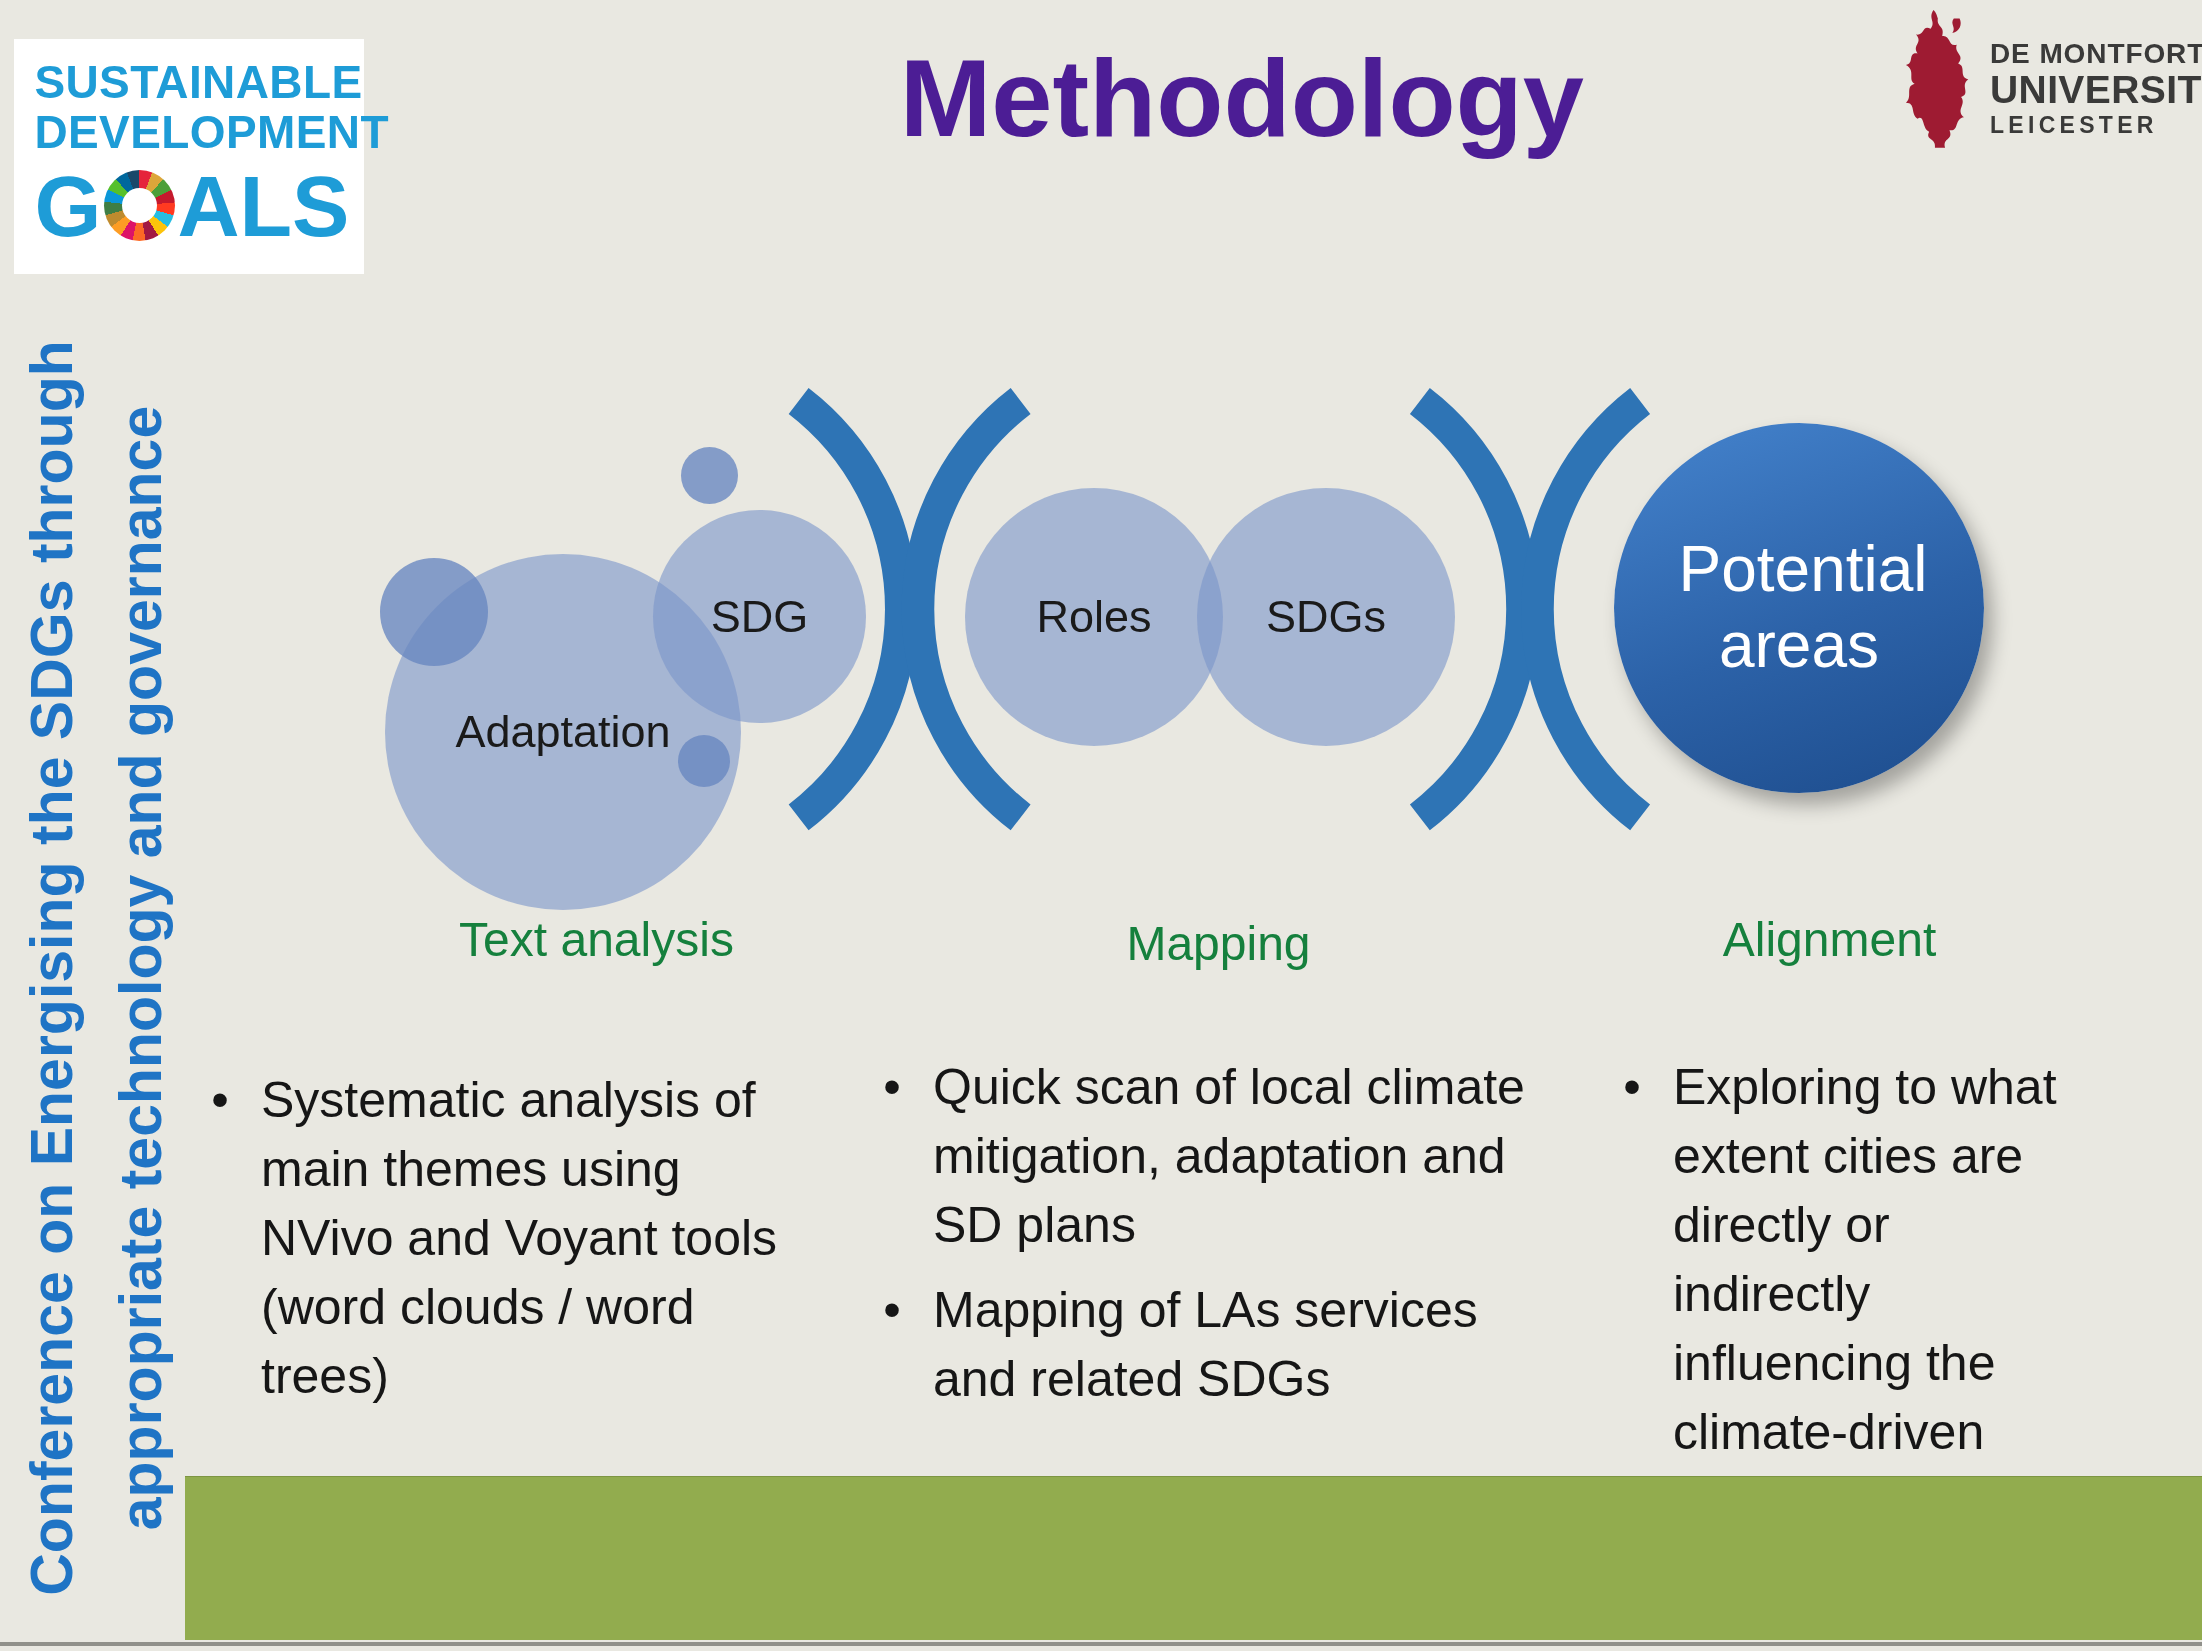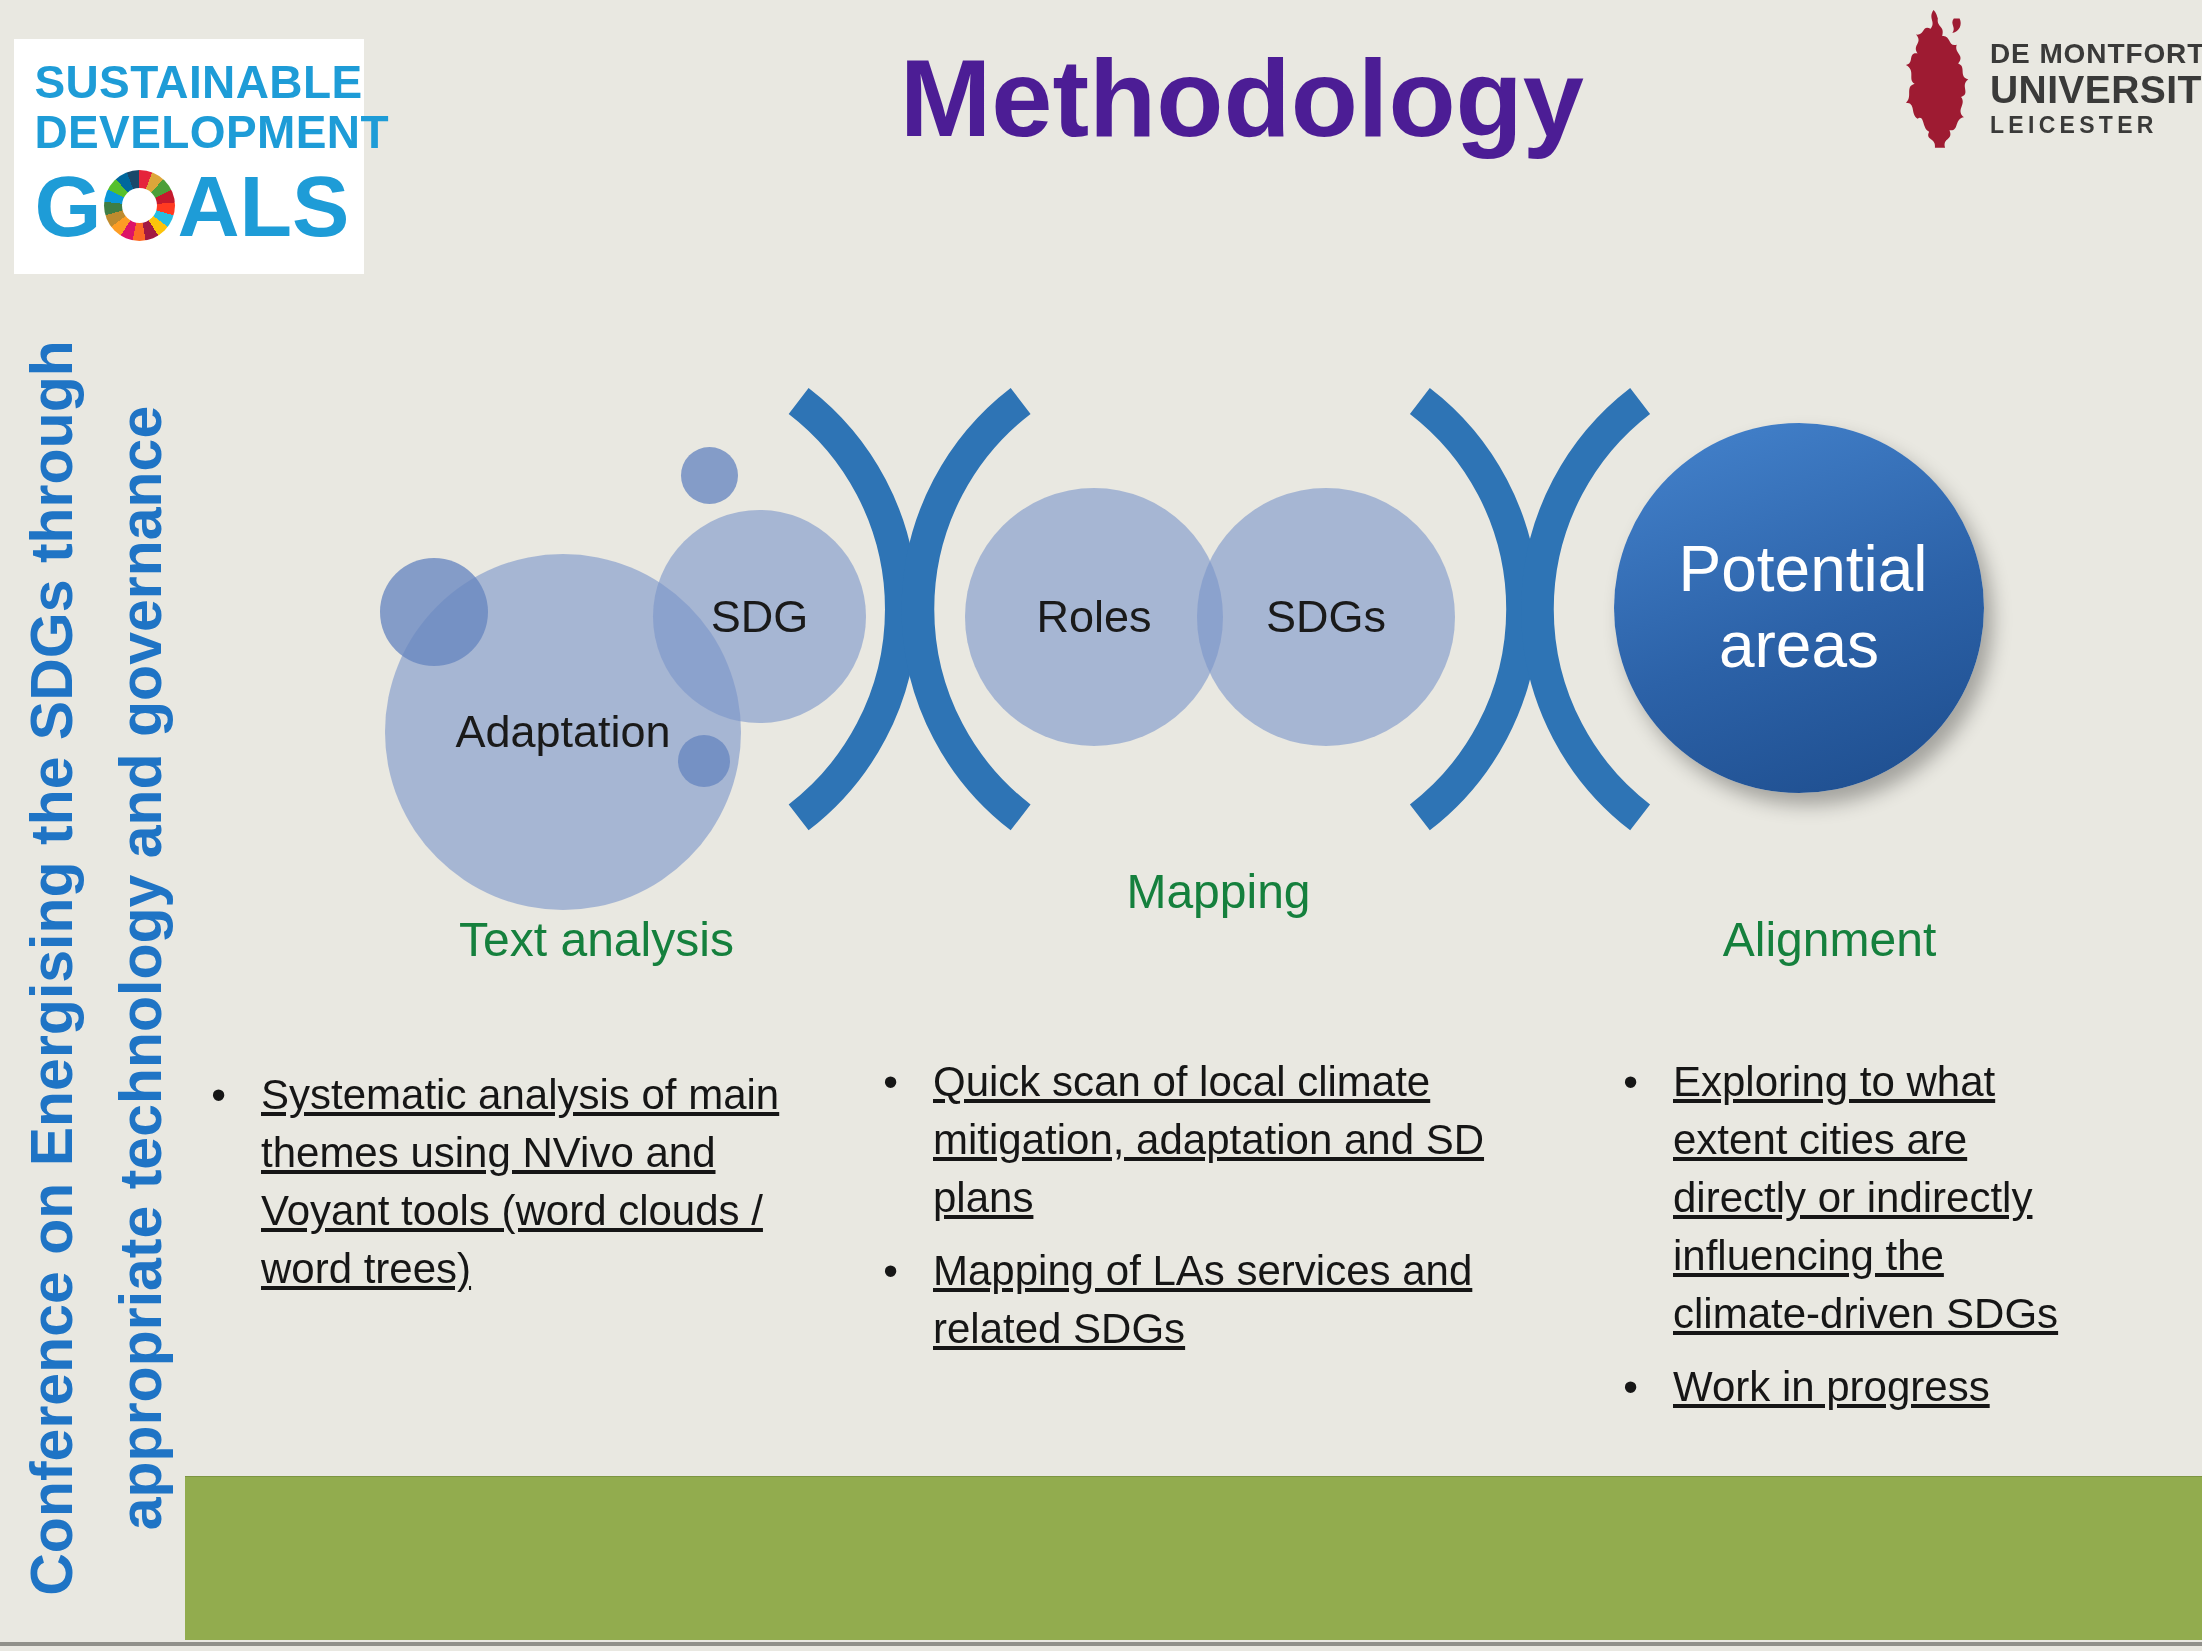--- a/index.html
+++ b/index.html
@@ -56,21 +56,21 @@
   .dot{background:rgba(104,134,192,0.78);}
   .bubble-label{font-size:45px;color:#1a1a1a;line-height:1.18;}
   .potential{
     background:linear-gradient(160deg,#4584CE 0%,#2C62A8 55%,#1D4C8C 100%);
     box-shadow:8.6px 12px 19px rgba(0,0,0,0.30);
   }
   .potential .bubble-label{color:#ffffff;font-size:64px;}
 
   
   .col-heading{position:absolute;width:533px;text-align:center;font-size:48px;color:#15803d;}
-  .bullets{position:absolute;font-size:42px;line-height:1.38;color:#161616;text-decoration:underline;}
+  .bullets{position:absolute;font-size:50px;line-height:1.38;color:#161616;}
   .bullet{position:relative;padding-left:55px;margin-bottom:15.5px;}
   .bullet::before{content:"\2022";position:absolute;left:5.2px;top:0;}
 
   
   .green-bar{position:absolute;left:185px;top:1476px;width:2018px;height:163px;background:#92AC4E;border-top:1.7px solid #7d9542;}
   .slide-edge{position:absolute;left:0;top:1642px;width:2203px;height:4.3px;background:#90908a;}
 </style>
 </head>
 <body>
 
@@ -125,21 +125,21 @@
   </div>
   <div class="circle bubble" style="left:1197px;top:488px;width:258px;height:258px;">
     <div class="bubble-label">SDGs</div>
   </div>
 
   <div class="circle potential" style="left:1614px;top:423px;width:370px;height:370px;">
     <div class="bubble-label" style="width:241px;">Potential areas</div>
   </div>
 
   <div class="col-heading" style="left:330px;top:912px;">Text analysis</div>
-  <div class="col-heading" style="left:952px;top:864px;">Mapping</div>
+  <div class="col-heading" style="left:952px;top:916px;">Mapping</div>
   <div class="col-heading" style="left:1563px;top:912px;">Alignment</div>
 
   <div class="bullets" style="left:206px;top:1066px;width:602px;">
     <div class="bullet">Systematic analysis of main themes using NVivo and Voyant tools (word clouds / word trees)</div>
   </div>
   <div class="bullets" style="left:878px;top:1053px;width:671px;">
     <div class="bullet">Quick scan of local climate mitigation, adaptation and SD plans</div>
     <div class="bullet">Mapping of LAs services and related SDGs</div>
   </div>
   <div class="bullets" style="left:1618px;top:1053px;width:447px;">

